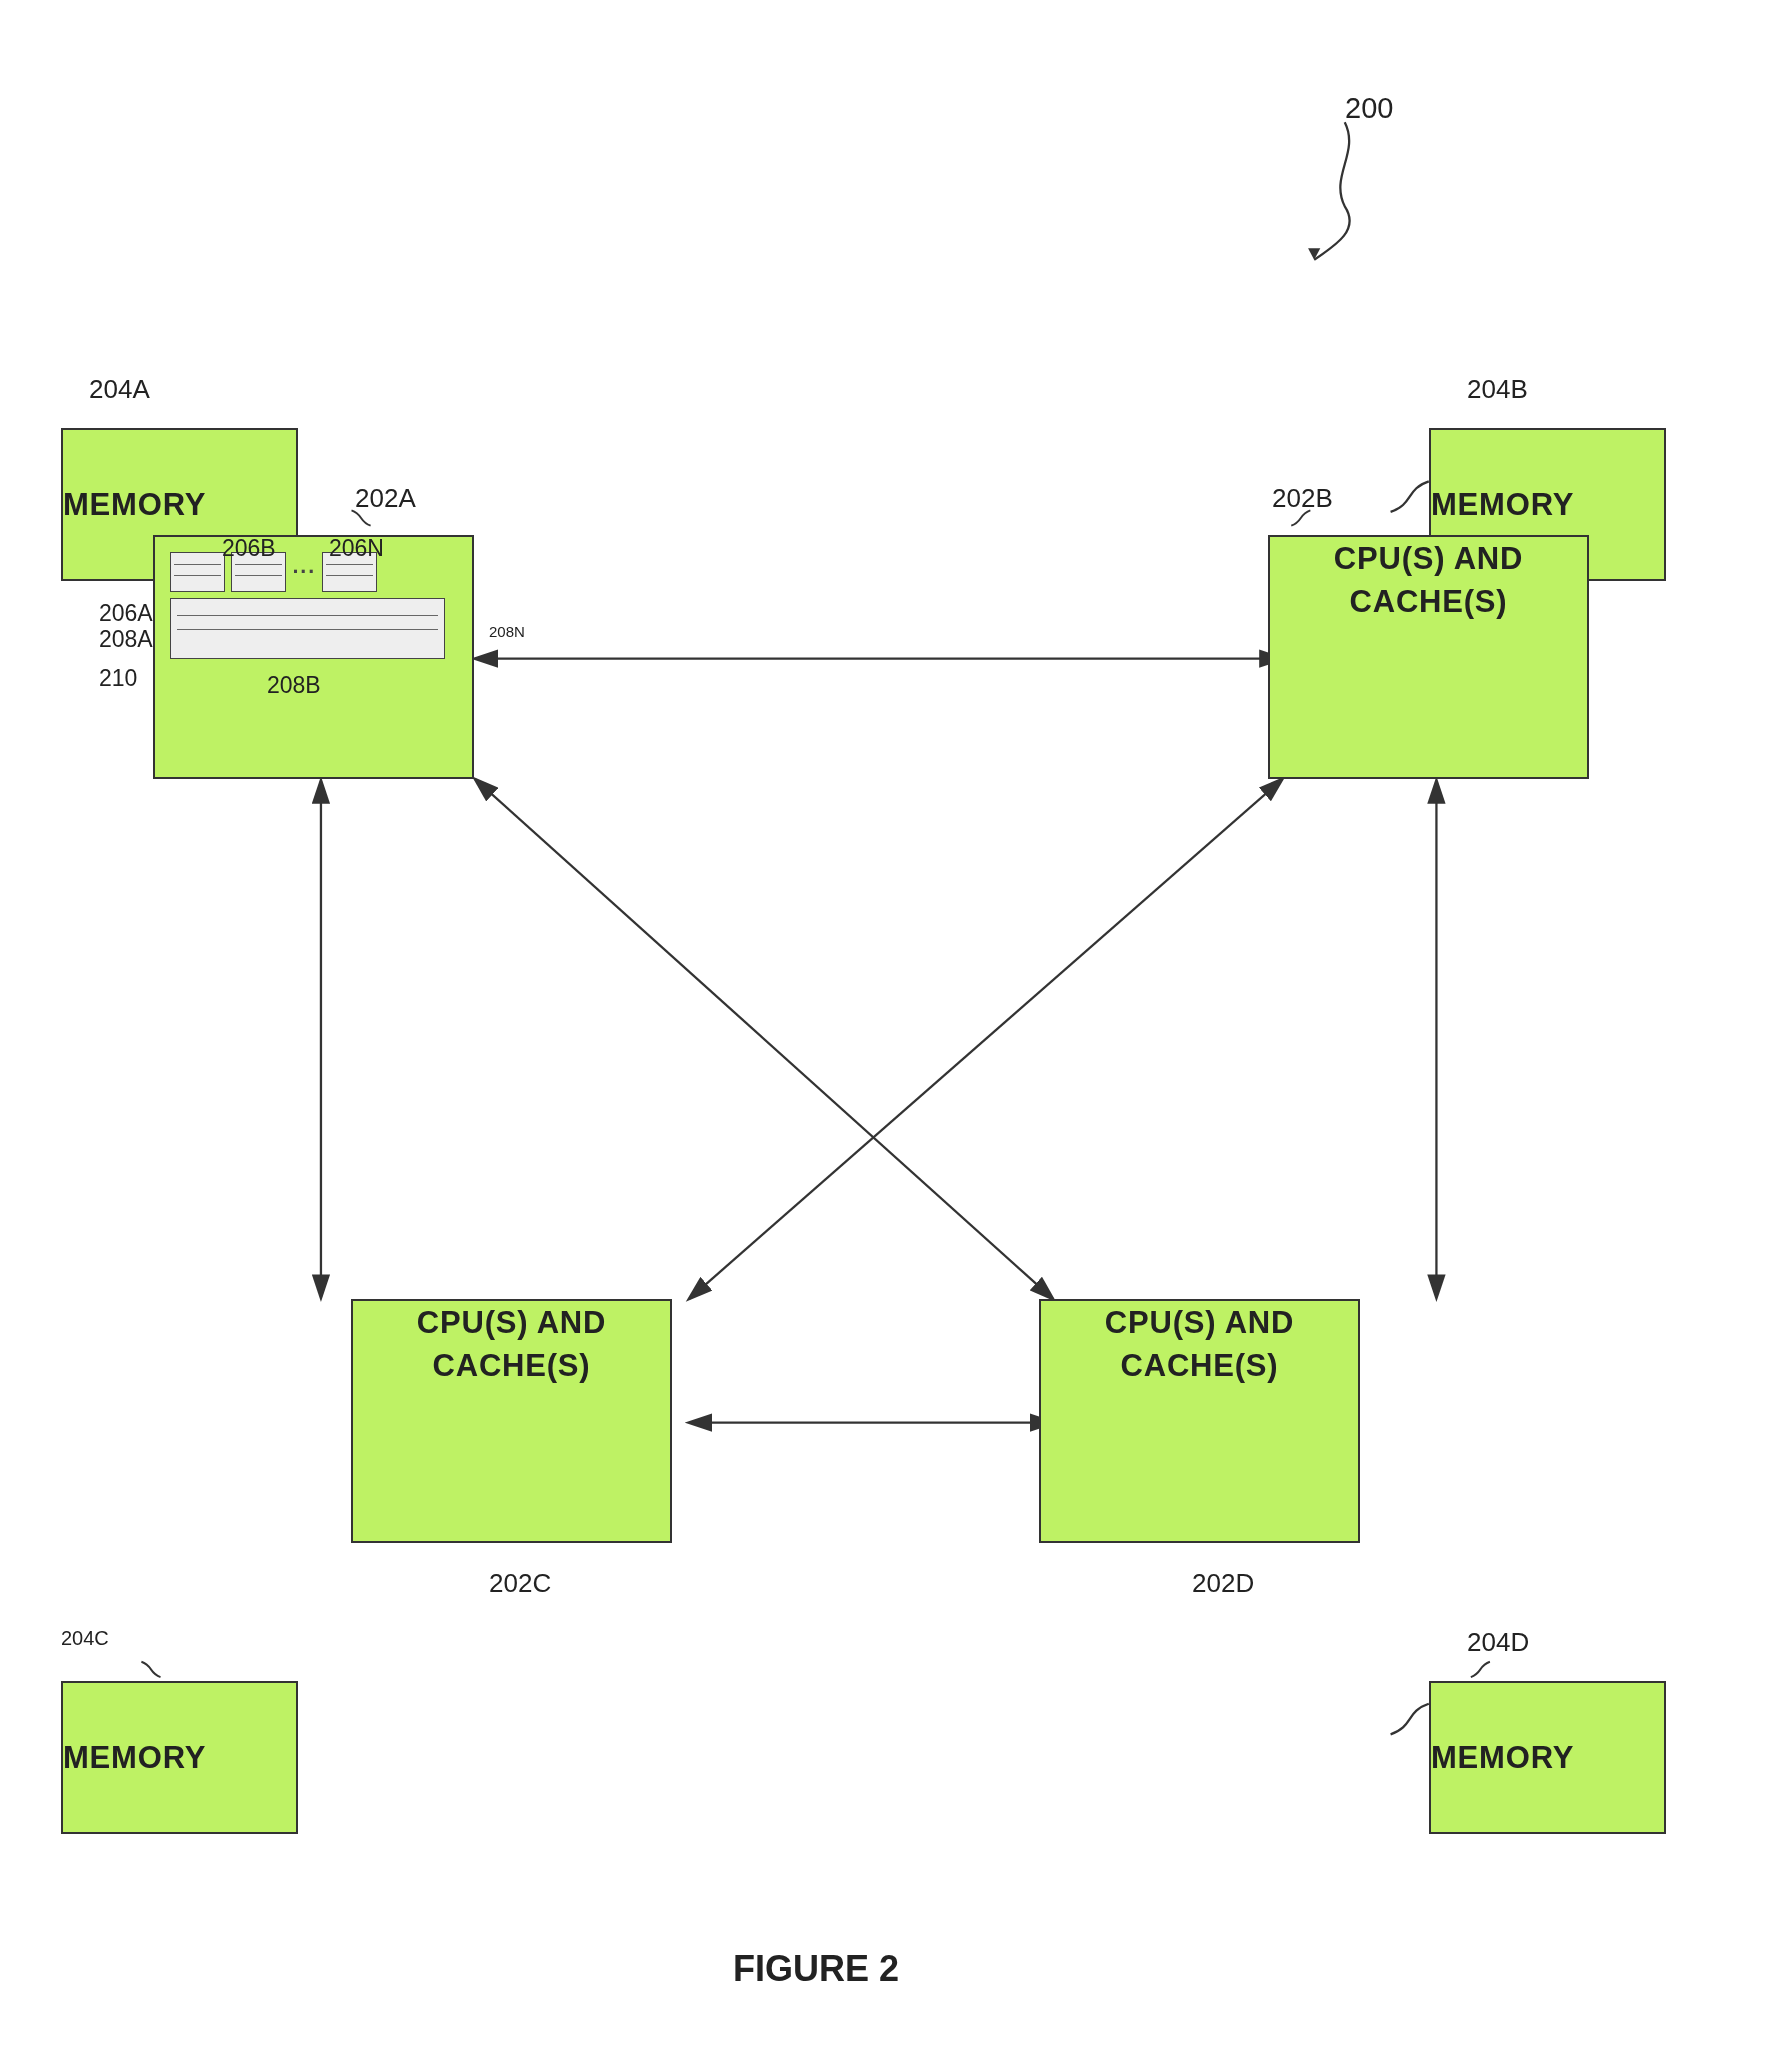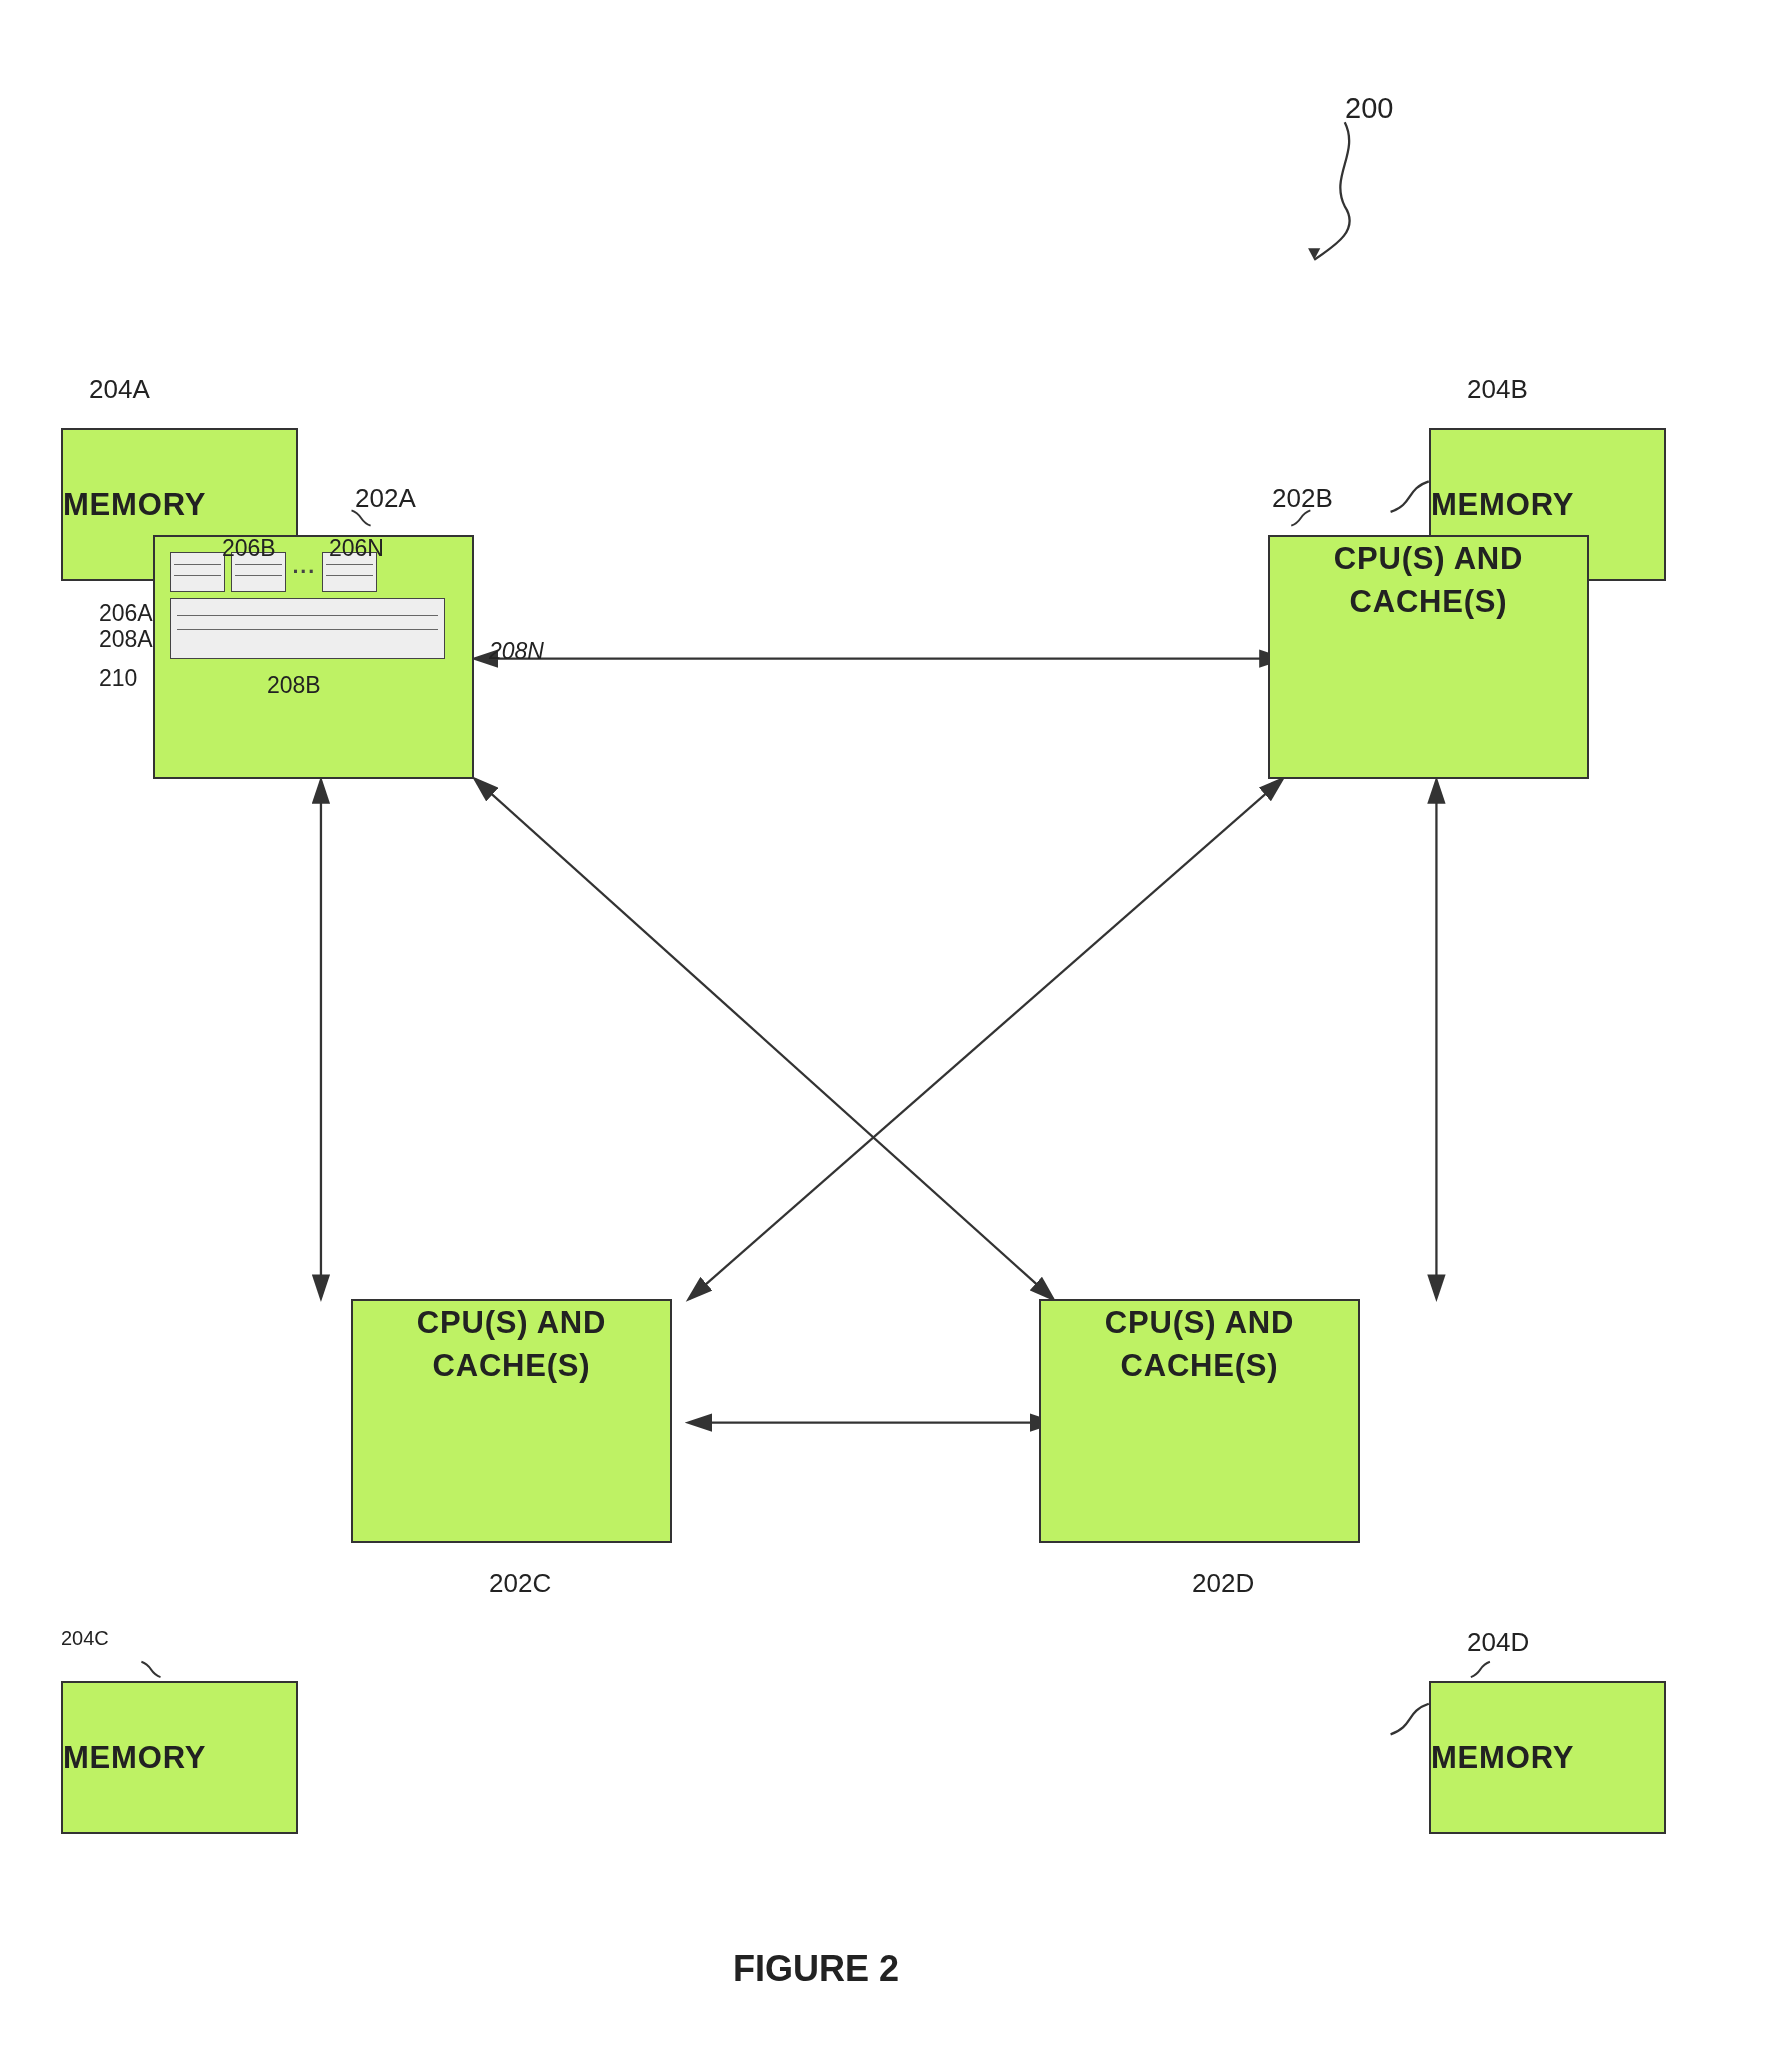--- a/index.html
+++ b/index.html
@@ -156,21 +156,21 @@
       <div style="position: absolute; top: 9.2px; left: 6.1px; right: 6.1px; height: 7.6px; border-bottom: 1.5px solid #666;"></div>
       <div style="position: absolute; top: 23px; left: 6.1px; right: 6.1px; height: 7.6px; border-bottom: 1.5px solid #666;"></div>
     </div>
   </div>
 
   <div class="label" style="left: 99px; top: 581px; font-size: 23px; margin-top: 19px;">206A</div>
   <div class="label" style="left: 222px; top: 535px; font-size: 23px;">206B</div>
   <div class="label" style="left: 329px; top: 535px; font-size: 23px;">206N</div>
   <div class="label" style="left: 99px; top: 626px; font-size: 23px;">208A</div>
   <div class="label" style="left: 267px; top: 672px; font-size: 23px;">208B</div>
-  <div class="label" style="left: 489px; top: 638px; font-size: 23px; font-style: italic;">208N</div>
+  <div class="label" style="left: 489px; top: 623px; font-size: 15px;">208N</div>
   <div class="label" style="left: 99px; top: 665px; font-size: 23px;">210</div>
 
   <div class="label" style="left: 1272px; top: 483px; font-size: 26px;">202B</div>
   <div class="box" style="left: 1268px; top: 535px; width: 321px; height: 244px; font-size: 31px; flex-direction: column; line-height: 1.4;">
     <span>CPU(S) AND</span>
     <span>CACHE(S)</span>
   </div>
 
   <div class="label" style="left: 489px; top: 1568px; font-size: 26px;">202C</div>
   <div class="box" style="left: 351px; top: 1299px; width: 321px; height: 244px; font-size: 31px; flex-direction: column; line-height: 1.4;">

